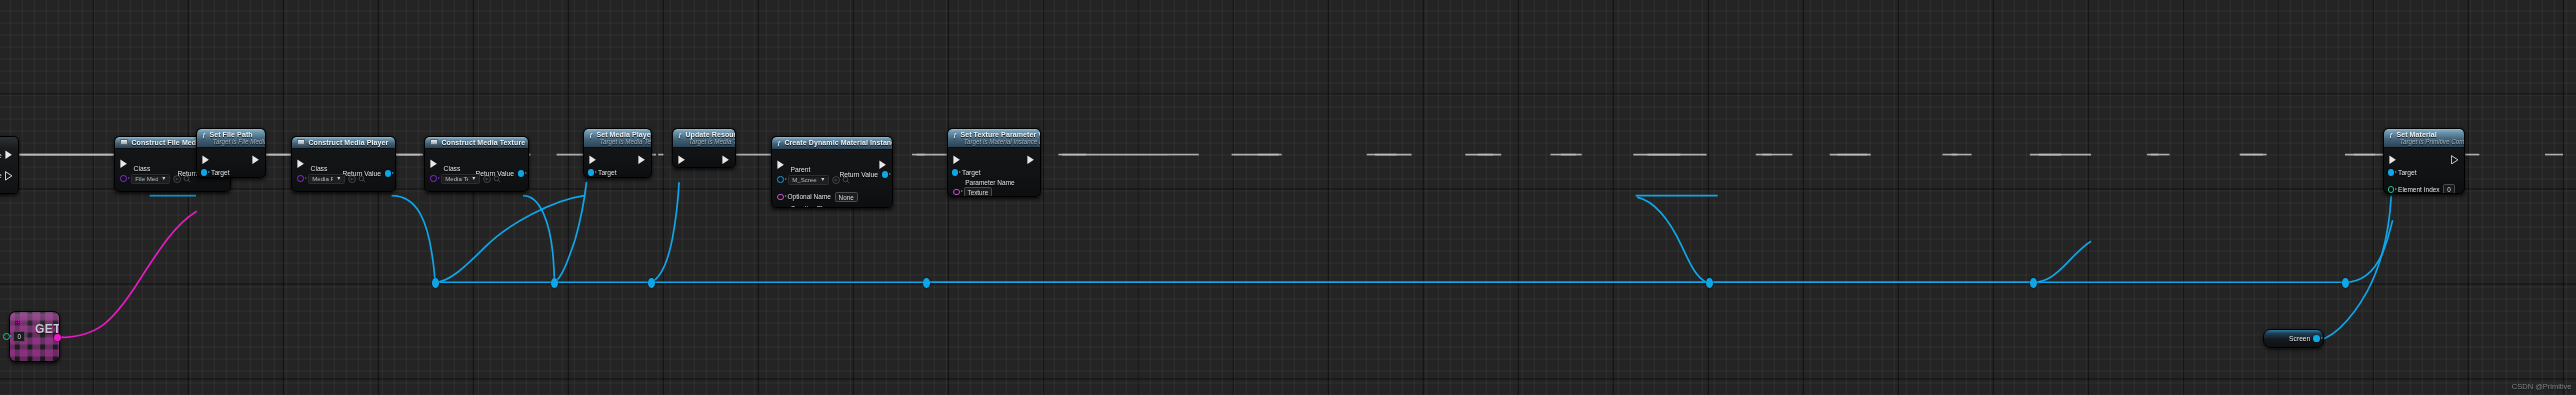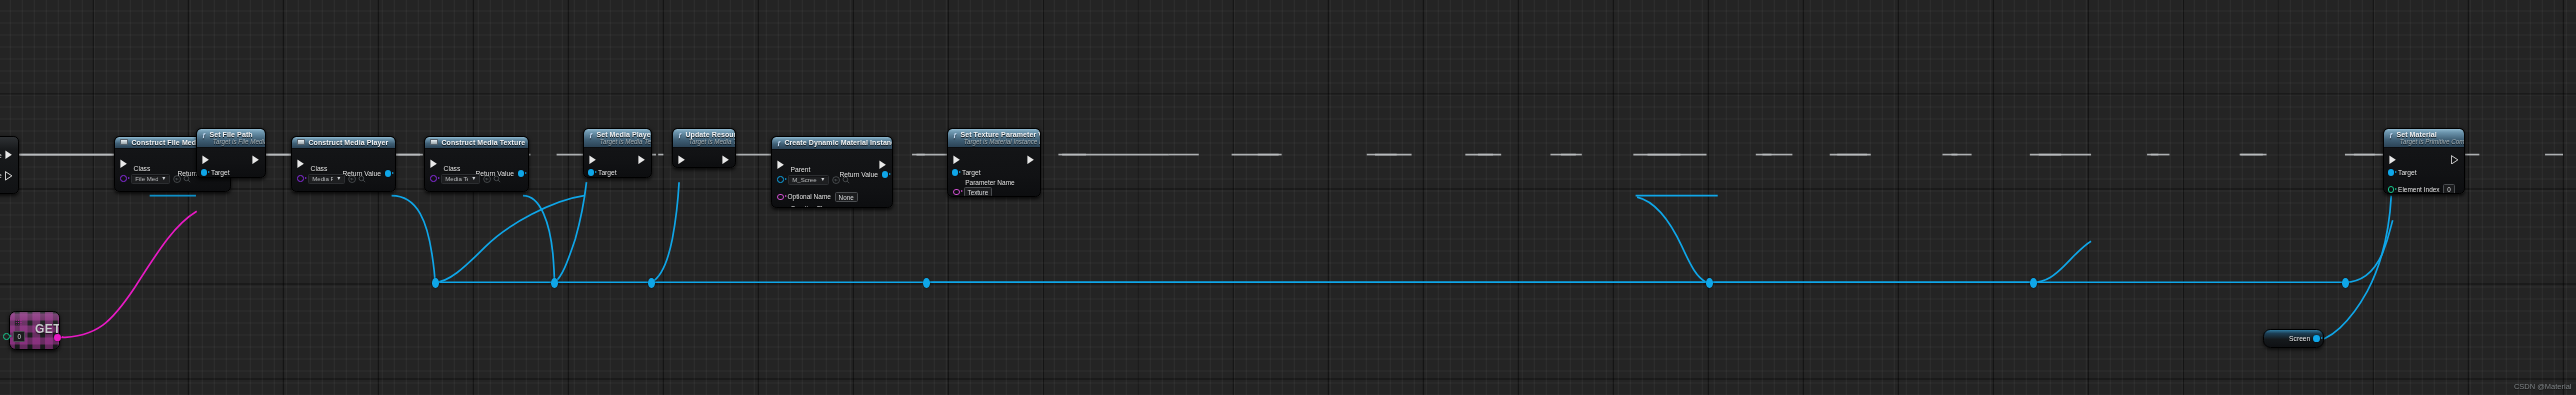--- a/index.html
+++ b/index.html
@@ -287,21 +287,21 @@
       <span class="plabel">True</span>
     </div>
     <div class="pinrow right" style="right:5.2px; top:34px;">
       <svg class="exec-hollow-svg" width="7.5" height="9.7" viewBox="0 0 10 13">
         <polygon points="0.5,0.8 0.5,12.2 9.2,6.5" fill="none" stroke="#e8e8e8" stroke-width="1.3"></polygon>
       </svg>
       <span class="plabel">False</span>
     </div>
   </div>
 
-  <div class="getnode" style="left:9px; top:311px; width:51px; height:39px;">
+  <div class="getnode" style="left:9px; top:311px; width:51px; height:51px;">
     <div class="getswatch"></div>
     <div class="dotgrid"></div>
     <div class="gettext">GET</div>
   </div>
   <div class="pinrow" style="left:3px; top:331px;">
     <span class="pring int"></span>
     <span class="txtbox">0</span>
   </div>
   <div class="pdot obj" style="position:absolute; left:54px; top:334px; background:#e81ac4; color:#e81ac4;"></div>
 
@@ -631,16 +631,16 @@
   <div class="knot" style="left:923px; top:278px;"></div>
   <div class="knot" style="left:1706px; top:278px;"></div>
   <div class="knot" style="left:2030px; top:278px;"></div>
   <div class="knot" style="left:2342px; top:278px;"></div>
 
   <div class="bubble" style="left:2263px; top:329px; width:61px; height:19.4px;">
     <span class="lbl">Screen</span>
     <span class="pdot obj" style="margin-right:-1.5px;"></span>
   </div>
 
-  <div class="watermark">CSDN @Material</div>
+  <div class="watermark">CSDN @Primitive</div>
 
 </div>
 
 
 </body></html>

